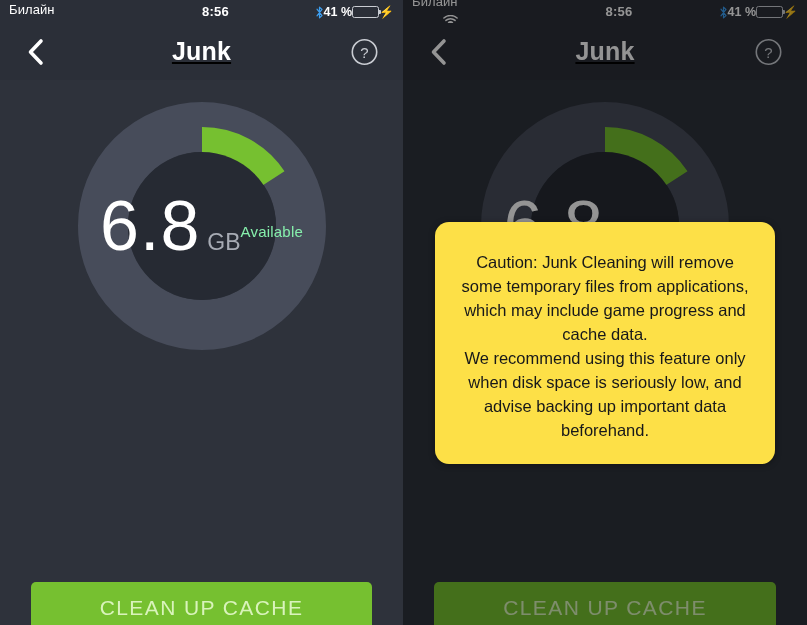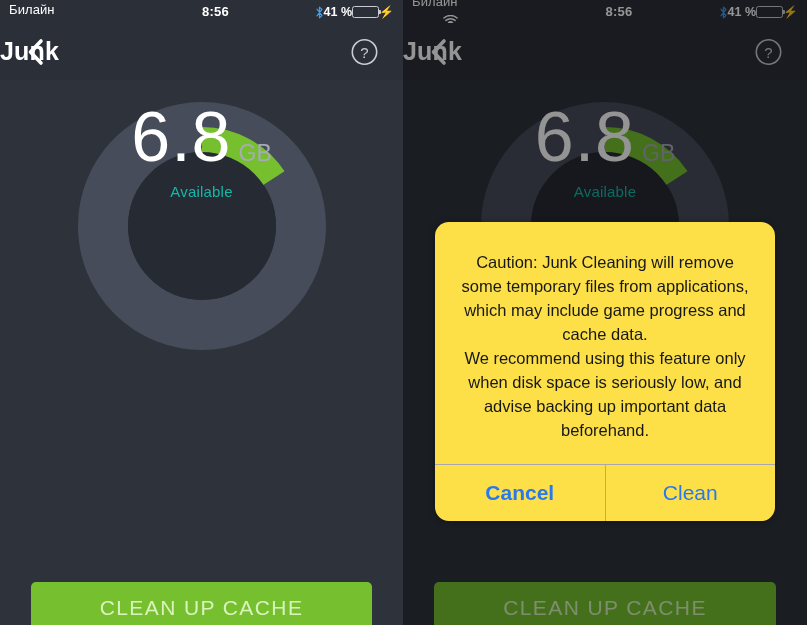--- a/index.html
+++ b/index.html
@@ -48,21 +48,21 @@
   .battery::after {
     content:""; position:absolute; right:-3px; top:3.6px;
     width:2px; height:4px; background:#c9ccd2; border-radius:0 1px 1px 0;
   }
   .battery .fill { height:100%; background:#6ec72e; border-radius:1px; }
   .bolt { color:#fff; font-size:12px; line-height:1; }
 
   
   .navbar {
     position:relative; height:57px; background:#2b2f38;
-    display:flex; align-items:center; z-index:5;
+    display:flex; align-items:center; justify-content:center; z-index:5;text-decoration:underline;
   }
   .nav-back {
     position:absolute; left:22px; top:50%; transform:translateY(-50%);
     width:26px; height:34px; display:flex; align-items:center; justify-content:center;
     cursor:pointer;
   }
   .nav-title { color:#ffffff; font-size:25px; font-weight:bold; letter-spacing:.2px; }
   .nav-help {
     position:absolute; right:25px; top:50%; transform:translateY(-50%);
     width:27px; height:27px; cursor:pointer;
@@ -71,30 +71,30 @@
   
   .content { position:relative; height:545px; background:#2e323b; }
 
   .donut-wrap {
     position:absolute; left:50%; top:22px; transform:translateX(-50%);
     width:248px; height:248px;
   }
   .donut { width:248px; height:248px; display:block; }
   .donut-center {
     position:absolute; left:0; right:0; top:0; bottom:0;
-    display:flex; flex-direction:column; align-items:center; 
+    display:flex; flex-direction:row; align-items:center; justify-content:center;
     pointer-events:none;
   }
   .val-row { display:flex; align-items:baseline; }
   .val-num {
     color:#ffffff; font-size:70px; font-weight:300; line-height:1;
     letter-spacing:1px;
   }
   .val-unit { color:#a7abb4; font-size:23px; font-weight:400; margin-left:7px; }
-  .val-label { color:#14b8a6; font-size:15px; margin-top:11px; letter-spacing:.2px; }
+  .val-label { color:#86efac; font-size:15px; margin-top:11px; letter-spacing:.2px; }
 
   
   .cta {
     position:absolute; left:31px; right:31px; bottom:-9px;
     height:52px; background:#76c030; border-radius:5px;
     display:flex; align-items:center; justify-content:center;
     color:#d9f3bb; font-size:21px; letter-spacing:1.4px; cursor:pointer;
   }
 
   
@@ -278,20 +278,16 @@
       <div class="cta">
         <span>CLEAN UP CACHE</span>
       </div>
     </div>
 
     <div class="dim-overlay"></div>
 
     <div class="dialog">
       <div class="dialog-msg">Caution: Junk Cleaning will remove some temporary files from applications, which may include game progress and cache data.
 We recommend using this feature only when disk space is seriously low, and advise backing up important data beforehand.</div>
-      <div class="dialog-actions">
-        <div class="dlg-btn primary">Cancel</div>
-        <div class="dlg-btn">Clean</div>
-      </div>
     </div>
   </div>
 
 </div>
 
 </body></html>

